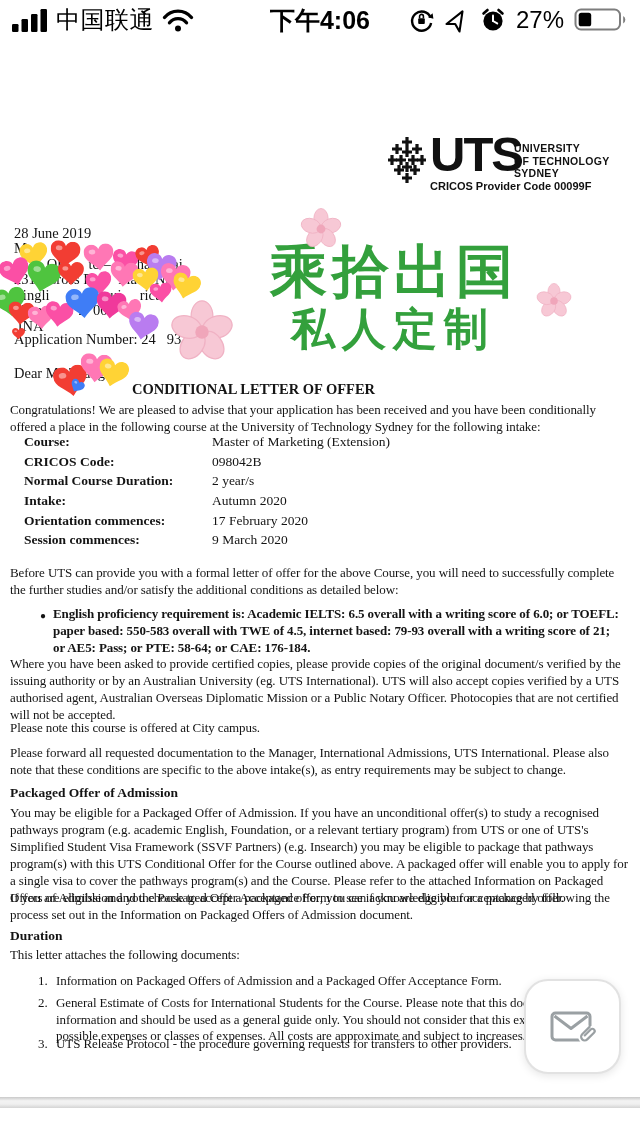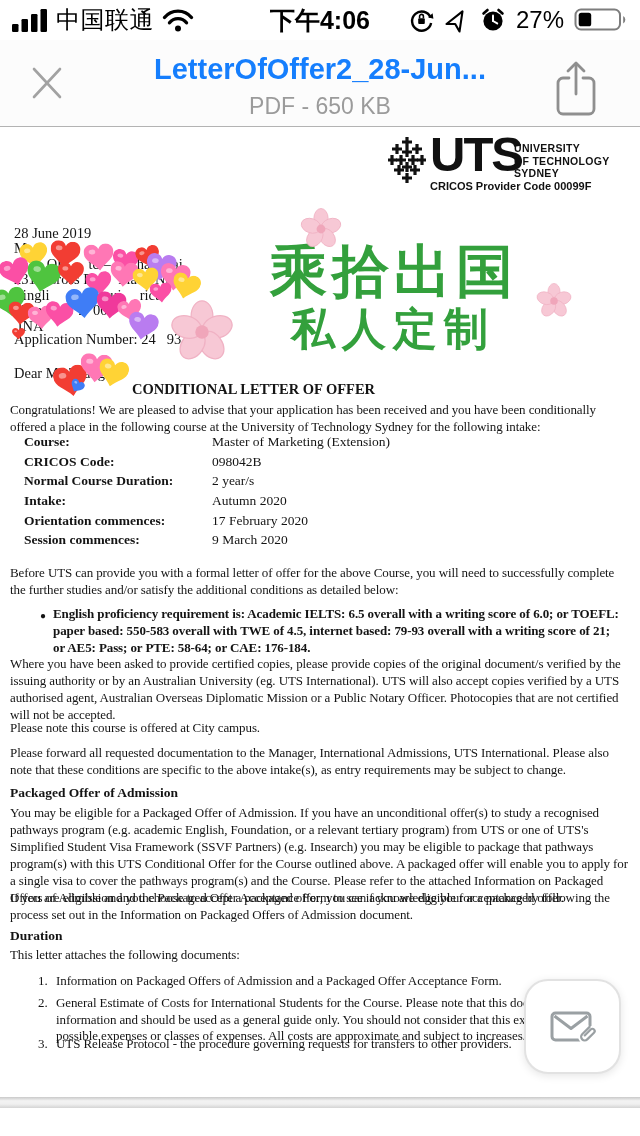--- a/index.html
+++ b/index.html
@@ -111,33 +111,20 @@
       </svg>
       <span class="sb-batt-label">27%</span>
       <svg width="54" height="26" viewBox="0 0 54 26">
         <rect x="1.5" y="2.5" width="44.5" height="20" rx="5.5" fill="none" stroke="#7d7d7d" stroke-width="2"></rect>
         <rect x="4.7" y="5.7" width="12.5" height="13.6" rx="2.6" fill="#000"></rect>
         <path d="M49.2 9 a4.4 4.4 0 0 1 0 7.5 z" fill="#7d7d7d"></path>
       </svg>
     </div>
   </div>
 
-  <div class="viewer-header">
-    <svg class="vh-close" viewBox="0 0 38 46">
-      <path d="M6 9 L32 37" stroke="#a2a2a2" stroke-width="2.6" stroke-linecap="round"></path>
-      <path d="M32 9 L6 37" stroke="#a2a2a2" stroke-width="2.6" stroke-linecap="round"></path>
-    </svg>
-    <div class="vh-title">LetterOfOffer2_28-Jun...</div>
-    <div class="vh-sub">PDF - 650 KB</div>
-    <svg class="vh-share" width="48" height="60" viewBox="0 0 48 60">
-      <path d="M17 21 H11 a5 5 0 0 0 -5 5 v26 a5 5 0 0 0 5 5 h26 a5 5 0 0 0 5 -5 V26 a5 5 0 0 0 -5 -5 h-6" fill="none" stroke="#8f8f8f" stroke-width="2.8" stroke-linecap="round"></path>
-      <path d="M24 37 V7" stroke="#8f8f8f" stroke-width="2.8" stroke-linecap="round"></path>
-      <path d="M16 14 L24 6 L32 14" fill="none" stroke="#8f8f8f" stroke-width="2.8" stroke-linecap="round" stroke-linejoin="round"></path>
-    </svg>
-  </div>
 
   <div class="document">
 
     <div class="uts-logo">
       <svg class="uts-crest" width="38" height="50" viewBox="0 0 38 50" id="crest-svg">
           <path d="M17.4 1 h3.2 v3.4 h3.4 v3.2 h-3.4 v3.4 h-3.2 v-3.4 h-3.4 v-3.2 h3.4 z" fill="#111"></path>
           <path d="M7.4 8 h3.2 v3.4 h3.4 v3.2 h-3.4 v3.4 h-3.2 v-3.4 h-3.4 v-3.2 h3.4 z" fill="#111"></path>
           <path d="M27.4 8 h3.2 v3.4 h3.4 v3.2 h-3.4 v3.4 h-3.2 v-3.4 h-3.4 v-3.2 h3.4 z" fill="#111"></path>
           <path d="M17.4 11 h3.2 v3.4 h3.4 v3.2 h-3.4 v3.4 h-3.2 v-3.4 h-3.4 v-3.2 h3.4 z" fill="#111"></path>
           <path d="M2.4 19 h3.2 v3.4 h3.4 v3.2 h-3.4 v3.4 h-3.2 v-3.4 h-3.4 v-3.2 h3.4 z" fill="#111"></path>

